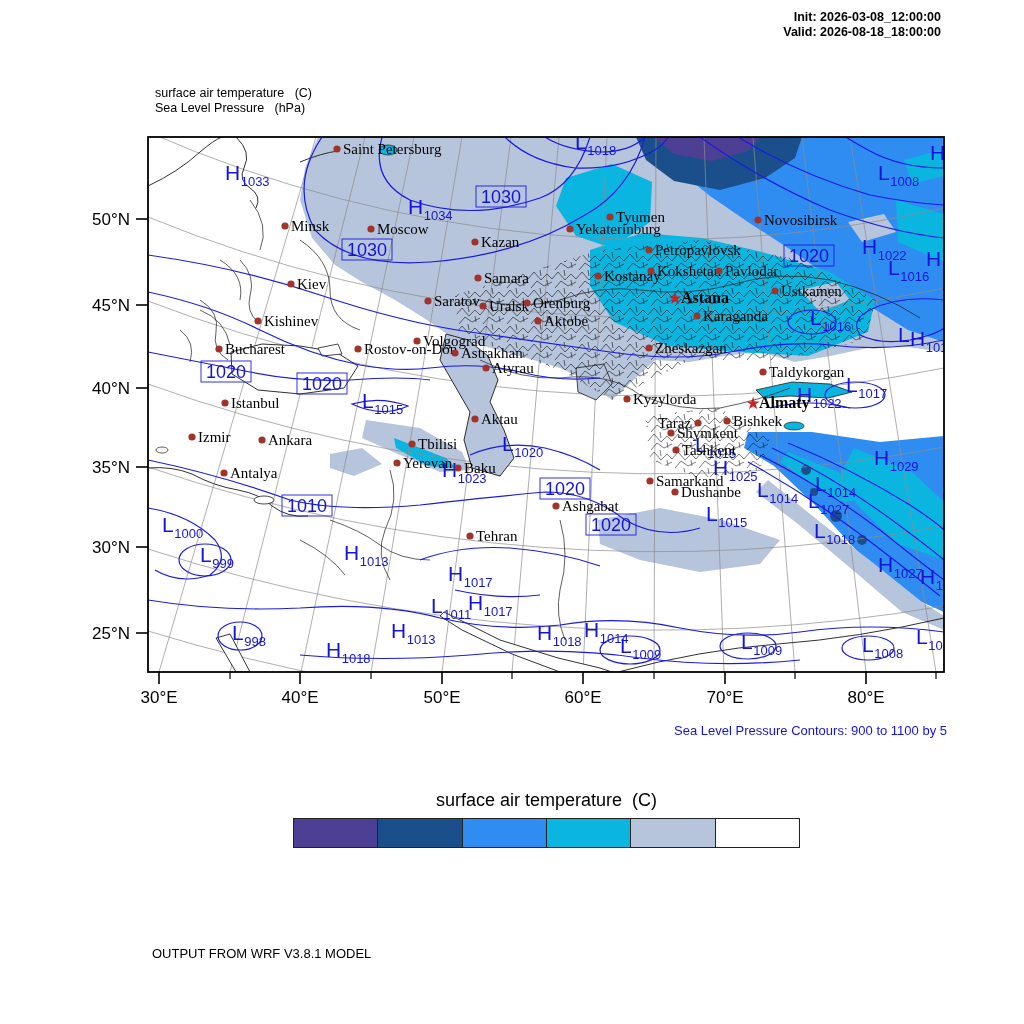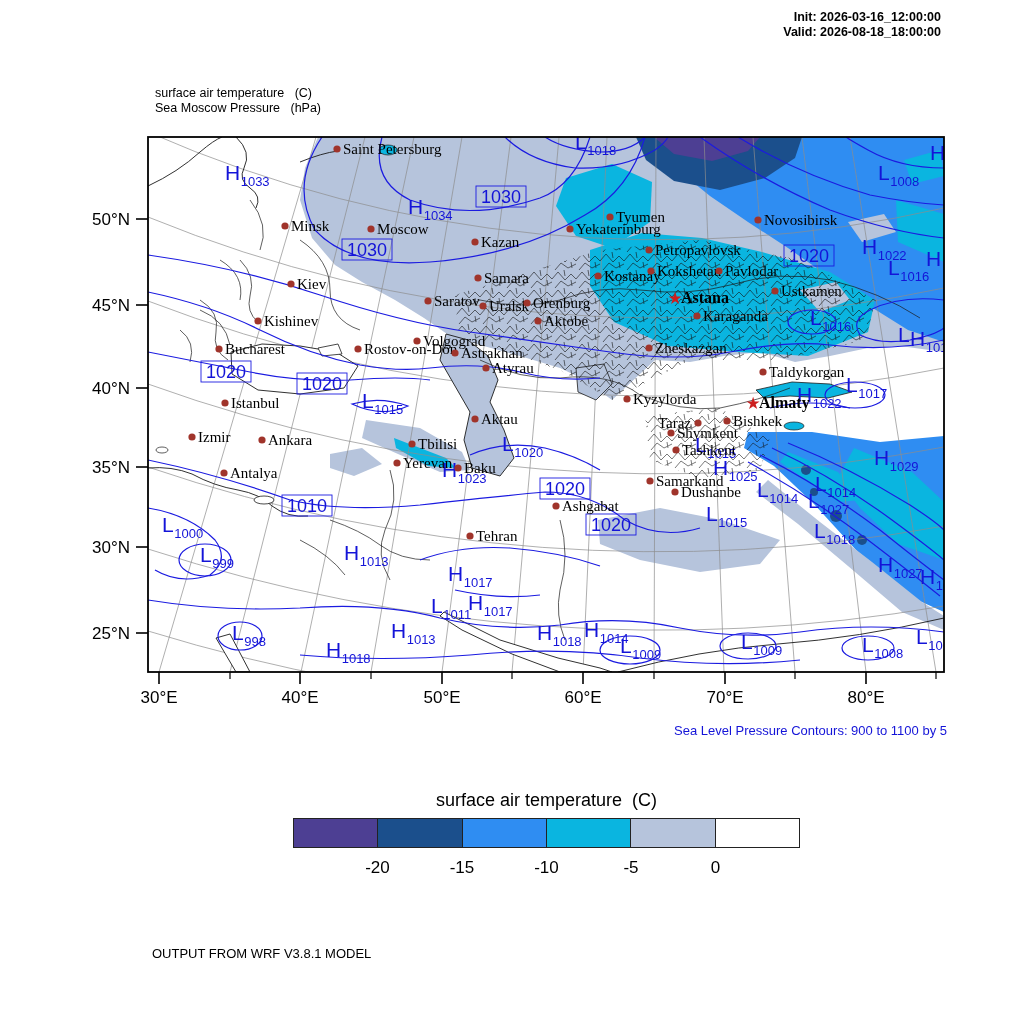--- a/index.html
+++ b/index.html
@@ -28,26 +28,26 @@
   #cbar .cell:last-child{border-right:none;}
   #cbar-ticks{position:absolute;left:293px;top:858px;width:507px;height:22px;}
   #cbar-ticks span{position:absolute;width:40px;margin-left:-20px;text-align:center;font-size:17px;color:#000;}
   #footer{position:absolute;left:152px;top:946px;font-size:13px;line-height:16px;color:#000;}
 </style>
 </head>
 <body>
 
 <div id="page">
   <div id="initblock">
-    <div>Init: 2026-03-16_12:00:00</div>
+    <div>Init: 2026-03-08_12:00:00</div>
     <div>Valid: 2026-08-18_18:00:00</div>
   </div>
   <div id="subtitle">
     <div class="pre">surface air temperature   (C)</div>
-    <div class="pre">Sea Moscow Pressure   (hPa)</div>
+    <div class="pre">Sea Level Pressure   (hPa)</div>
   </div>
 
   <svg id="map-svg" width="1024" height="744" viewBox="0 0 1024 744">
     <defs>
       <clipPath id="mapclip">
           <rect x="148" y="137" width="796" height="535"></rect>
         </clipPath>
       <pattern id="dist" width="24" height="18" patternUnits="userSpaceOnUse">
         <path d="M0,9 L6,2 L13,10 L19,4 L24,9 M3,18 L9,11 L16,16 L24,12 M12,0 L13,6 M19,10 L20,16" stroke="#101010" stroke-width="0.8" fill="none"></path>
       </pattern>
@@ -354,24 +354,17 @@
 
   <div id="cbar-title" class="pre">surface air temperature  (C)</div>
   <div id="cbar">
       <div class="cell" style="background: rgb(77, 63, 147);"></div>
       <div class="cell" style="background: rgb(27, 79, 140);"></div>
       <div class="cell" style="background: rgb(47, 141, 242);"></div>
       <div class="cell" style="background: rgb(10, 181, 224);"></div>
       <div class="cell" style="background: rgb(182, 196, 220);"></div>
       <div class="cell" style="background: rgb(255, 255, 255);"></div>
     </div>
-  <div id="cbar-ticks">
-      <span style="left: 84.5px;">-20</span>
-      <span style="left: 169px;">-15</span>
-      <span style="left: 253.5px;">-10</span>
-      <span style="left: 338px;">-5</span>
-      <span style="left: 422.5px;">0</span>
-    </div>
 
   <div id="footer">
     <div class="pre">OUTPUT FROM WRF V3.8.1 MODEL</div>
   </div>
 </div>
 
 </body></html>

